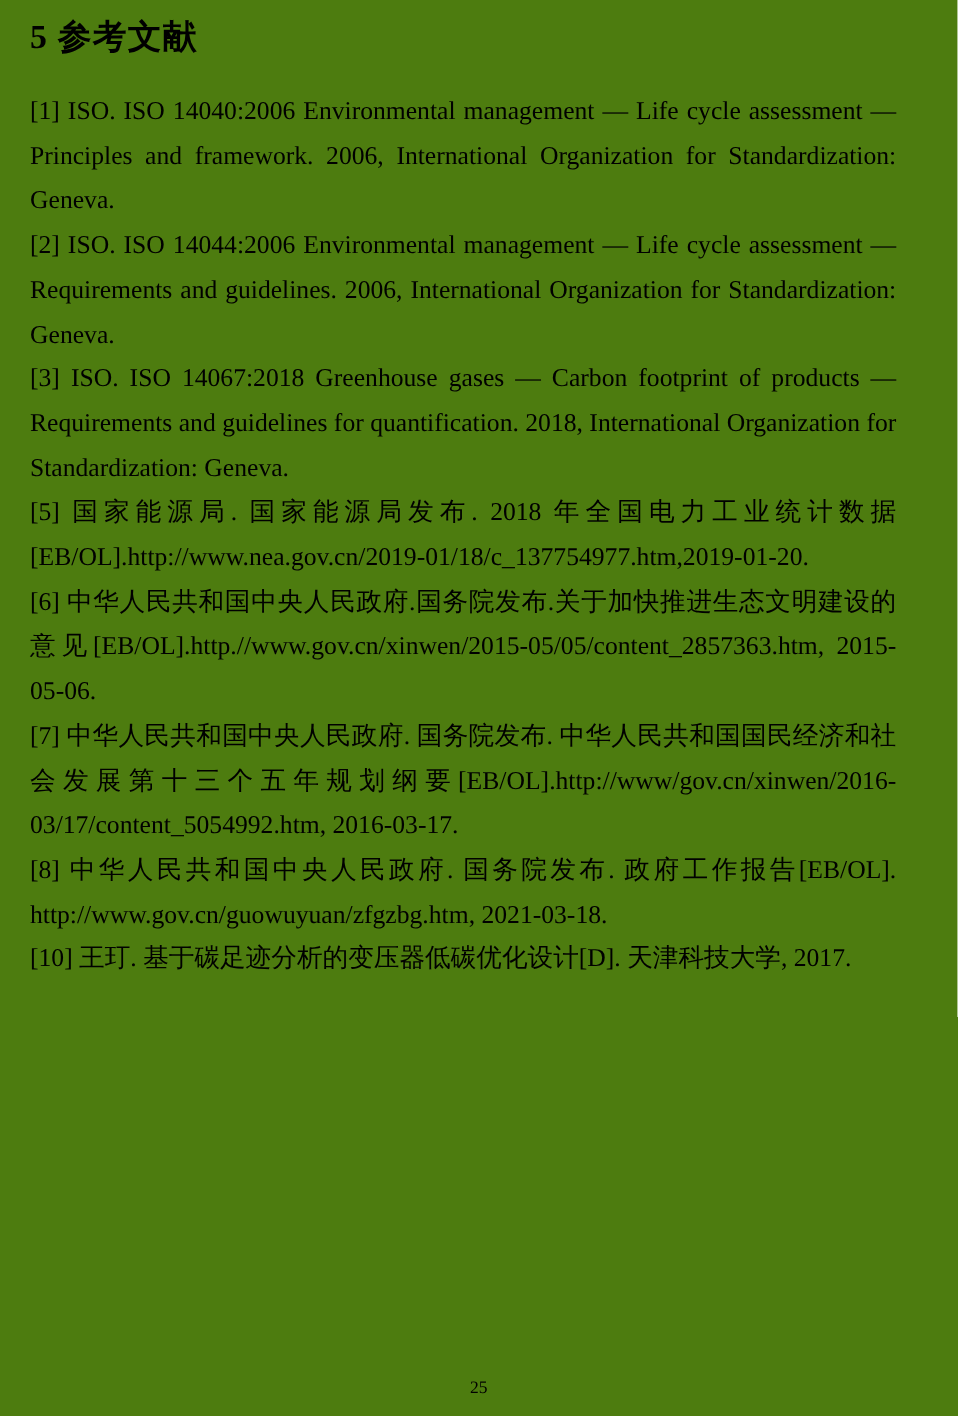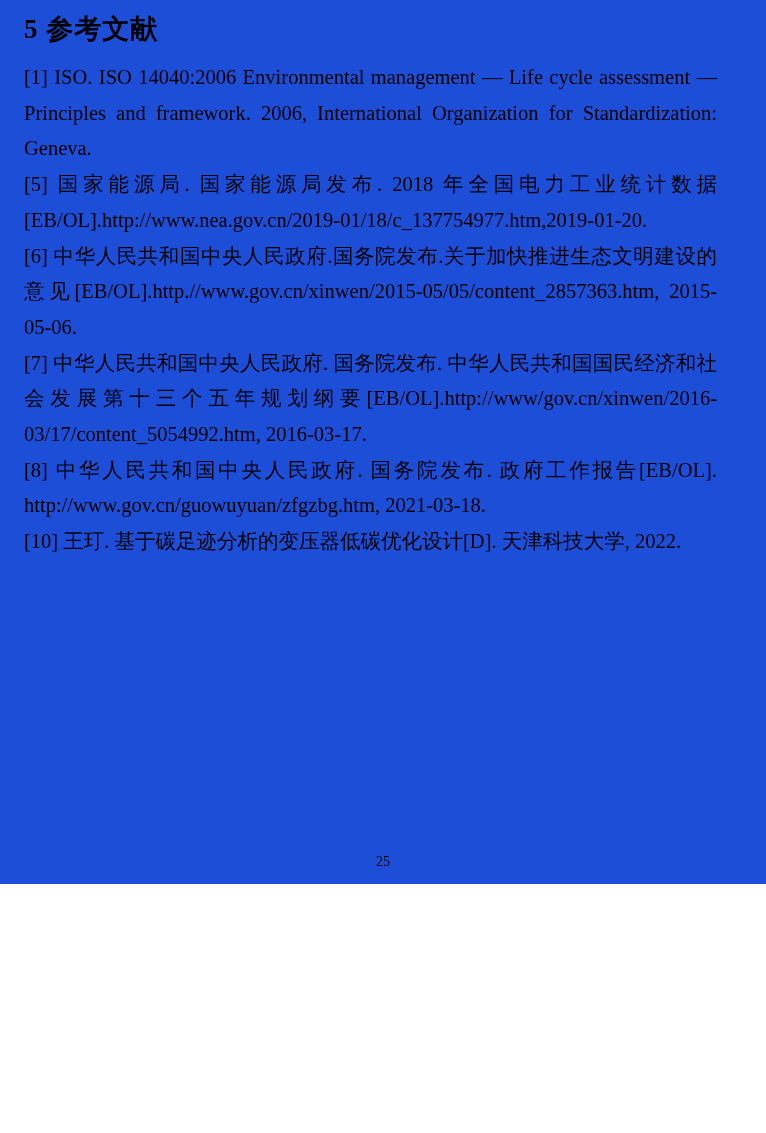--- a/index.html
+++ b/index.html
@@ -3,39 +3,39 @@
 <meta charset="utf-8">
 <style>
   html, body {
     margin: 0;
     padding: 0;
     background: #ffffff;
   }
   .page {
     position: relative;
     width: 766px;
-    height: 884px;
-    background: #1d4ed8;
+    height: 1133px;
+    background: #4d7c0f;
     color: #000000;
     font-family: "Liberation Serif", "DejaVu Serif", serif;
     overflow: hidden;
     box-sizing: border-box;
   }
   .content {
     padding: 12px 49px 0 24px;
   }
   .title {
     margin: 0;
     font-size: 27px;
     line-height: 34px;
     font-weight: bold;
     letter-spacing: 1px;
   }
   .refs {
-    margin-top: 14px;
+    margin-top: 26px;
   }
   .ref {
     margin: 0;
     font-size: 20.5px;
     line-height: 35.7px;
     text-align: justify;
     text-justify: inter-word;
     overflow-wrap: anywhere;
   }
   .page-number {
@@ -49,21 +49,23 @@
   }
 </style>
 </head>
 <body>
 
 <div class="page">
   <div class="content">
     <h1 class="title">5 参考文献</h1>
     <div class="refs">
       <p class="ref">[1] ISO. ISO 14040:2006 Environmental management — Life cycle assessment — Principles and framework. 2006, International Organization for Standardization: Geneva.</p>
+      <p class="ref">[2] ISO. ISO 14044:2006 Environmental management — Life cycle assessment — Requirements and guidelines. 2006, International Organization for Standardization: Geneva.</p>
+      <p class="ref">[3] ISO. ISO 14067:2018 Greenhouse gases — Carbon footprint of products — Requirements and guidelines for quantification. 2018, International Organization for Standardization: Geneva.</p>
       <p class="ref">[5] 国家能源局. 国家能源局发布. 2018 年全国电力工业统计数据[EB/OL].http://www.nea.gov.cn/2019-01/18/c_137754977.htm,2019-01-20.</p>
       <p class="ref">[6] 中华人民共和国中央人民政府.国务院发布.关于加快推进生态文明建设的意见[EB/OL].http.//www.gov.cn/xinwen/2015-05/05/content_2857363.htm, 2015-05-06.</p>
       <p class="ref">[7] 中华人民共和国中央人民政府. 国务院发布. 中华人民共和国国民经济和社会发展第十三个五年规划纲要[EB/OL].http://www/gov.cn/xinwen/2016-03/17/content_5054992.htm, 2016-03-17.</p>
       <p class="ref">[8] 中华人民共和国中央人民政府. 国务院发布. 政府工作报告[EB/OL]. http://www.gov.cn/guowuyuan/zfgzbg.htm, 2021-03-18.</p>
-      <p class="ref">[10] 王玎. 基于碳足迹分析的变压器低碳优化设计[D]. 天津科技大学, 2022.</p>
+      <p class="ref">[10] 王玎. 基于碳足迹分析的变压器低碳优化设计[D]. 天津科技大学, 2017.</p>
     </div>
   </div>
   <div class="page-number">25</div>
 </div>
 
 </body></html>

